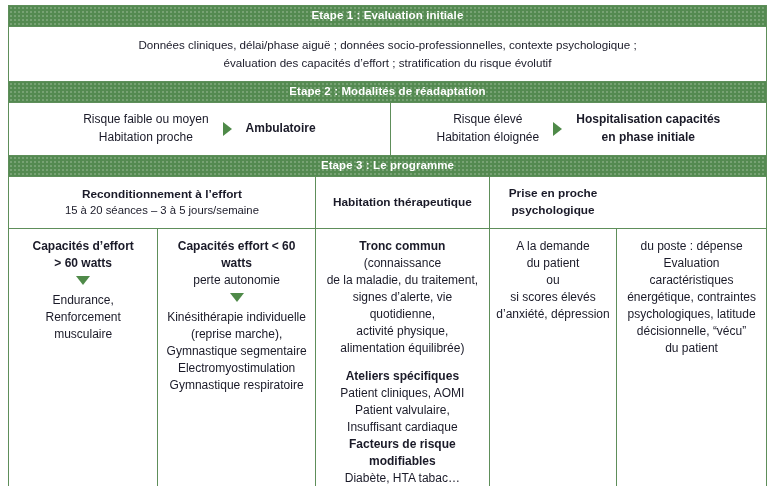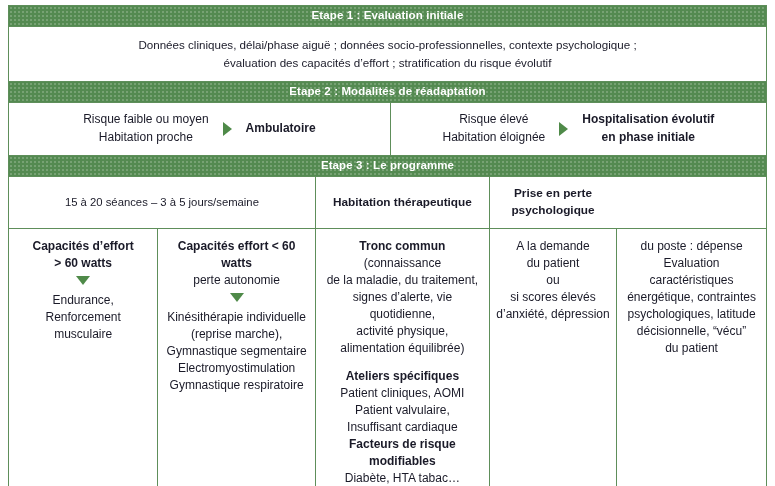--- a/index.html
+++ b/index.html
@@ -161,38 +161,39 @@
         </div>
       </div>
       <div class="col" style="width:49.7%">
         <div class="e2-cell">
           <div class="e2-txt">
             <div>Risque élevé</div>
             <div>Habitation éloignée</div>
           </div>
           <span class="arrow-right"></span>
           <div class="e2-txt bold">
-            <div>Hospitalisation évolutif</div>
+            <div>Hospitalisation capacités</div>
             <div>en phase initiale</div>
           </div>
         </div>
       </div>
     </div>
 
     <div class="banner">Etape 3 : Le programme</div>
 
     <div class="cols e3head">
       <div class="col" style="width:40.4%">
+        <div>Reconditionnement à l’effort</div>
         <div class="sub">15 à 20 séances – 3 à 5 jours/semaine</div>
       </div>
       <div class="col" style="width:23.0%">
         <div>Habitation thérapeutique</div>
       </div>
       <div class="col" style="width:16.8%">
-        <div>Prise en perte psychologique</div>
+        <div>Prise en proche psychologique</div>
       </div>
     </div>
 
     <div class="cols e3body row-sep">
 
       <div class="col" style="width:19.6%">
         <div class="head">
           <div>Capacités d’effort</div>
           <div>&gt; 60 watts</div>
         </div>

